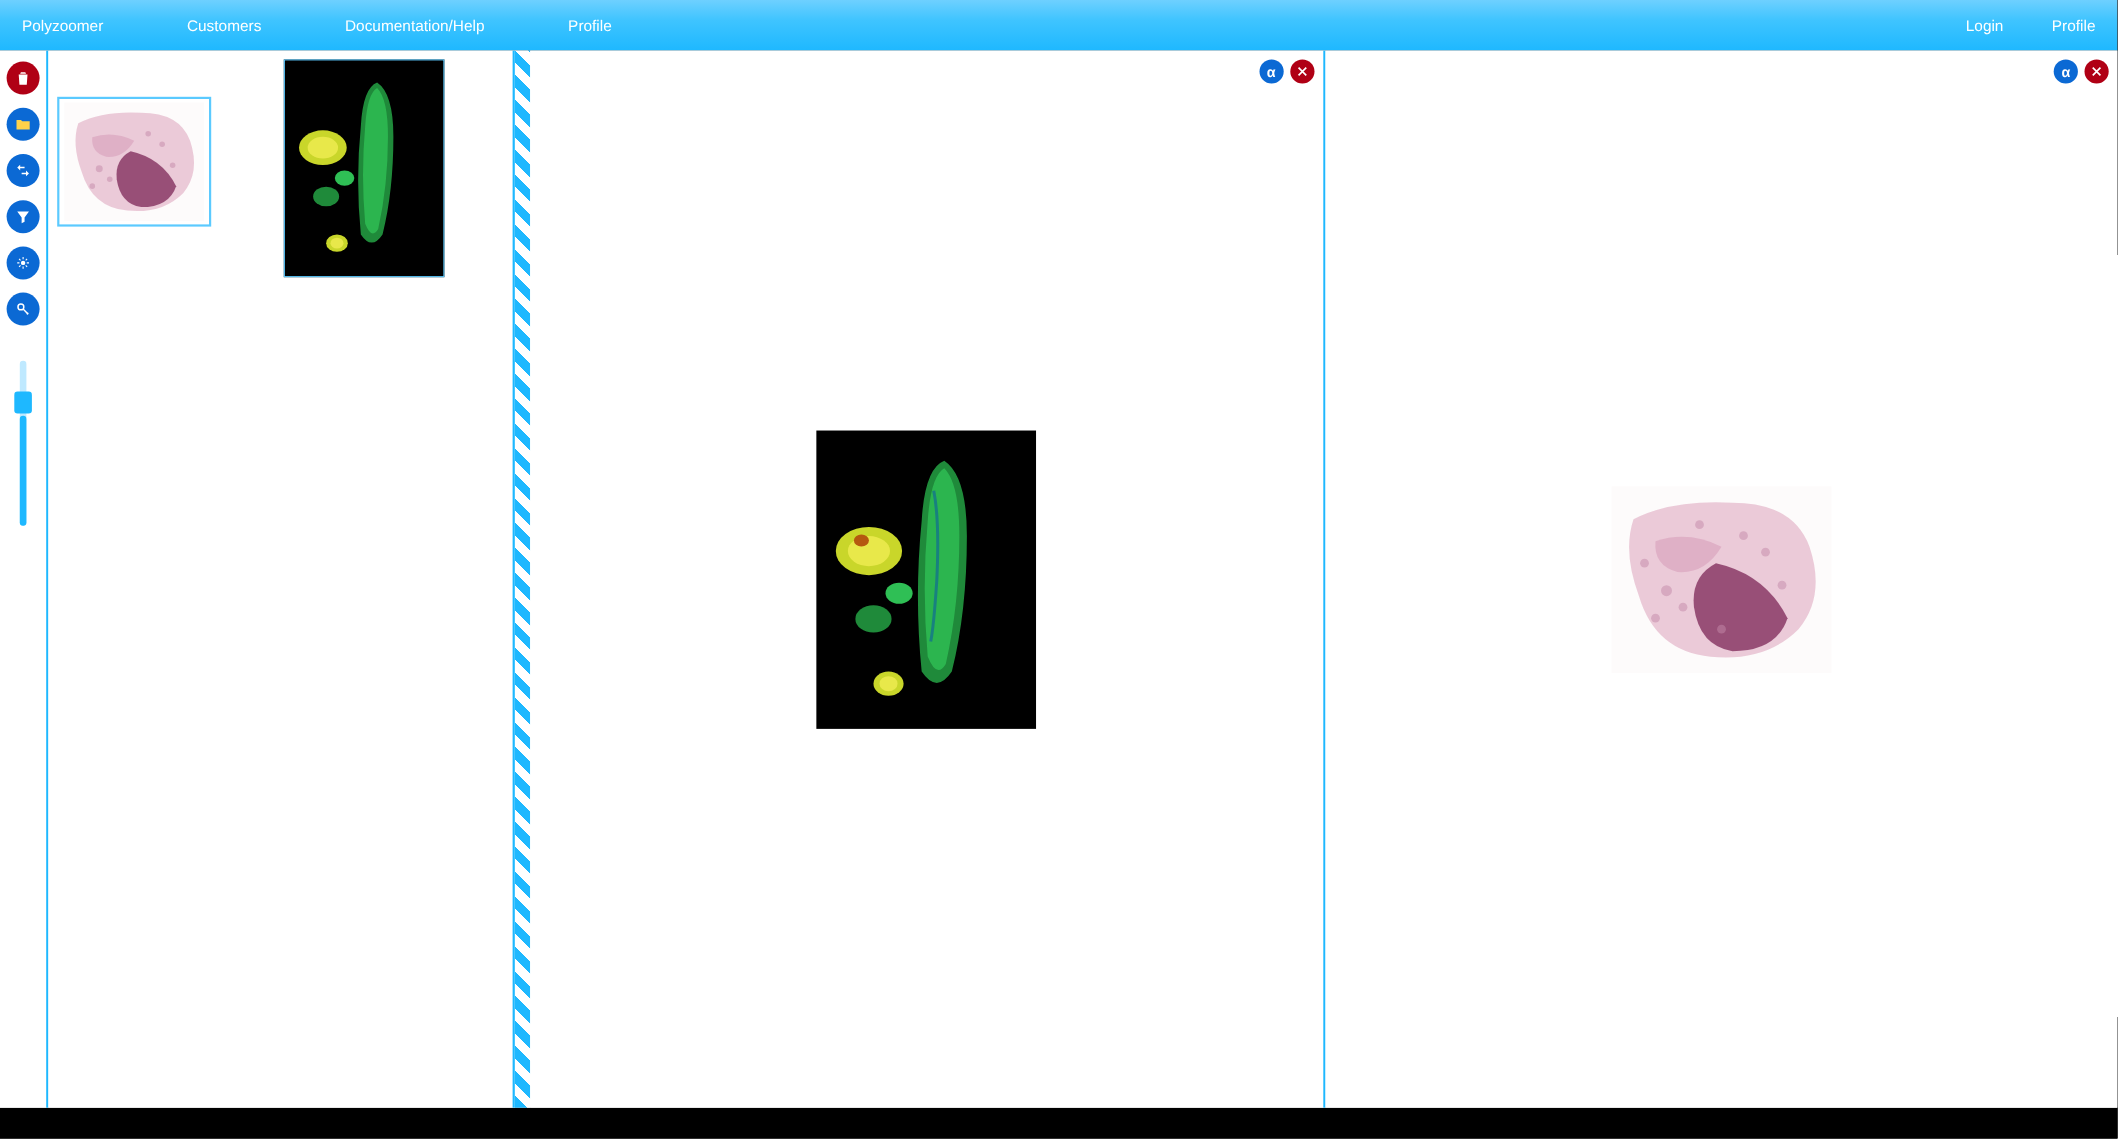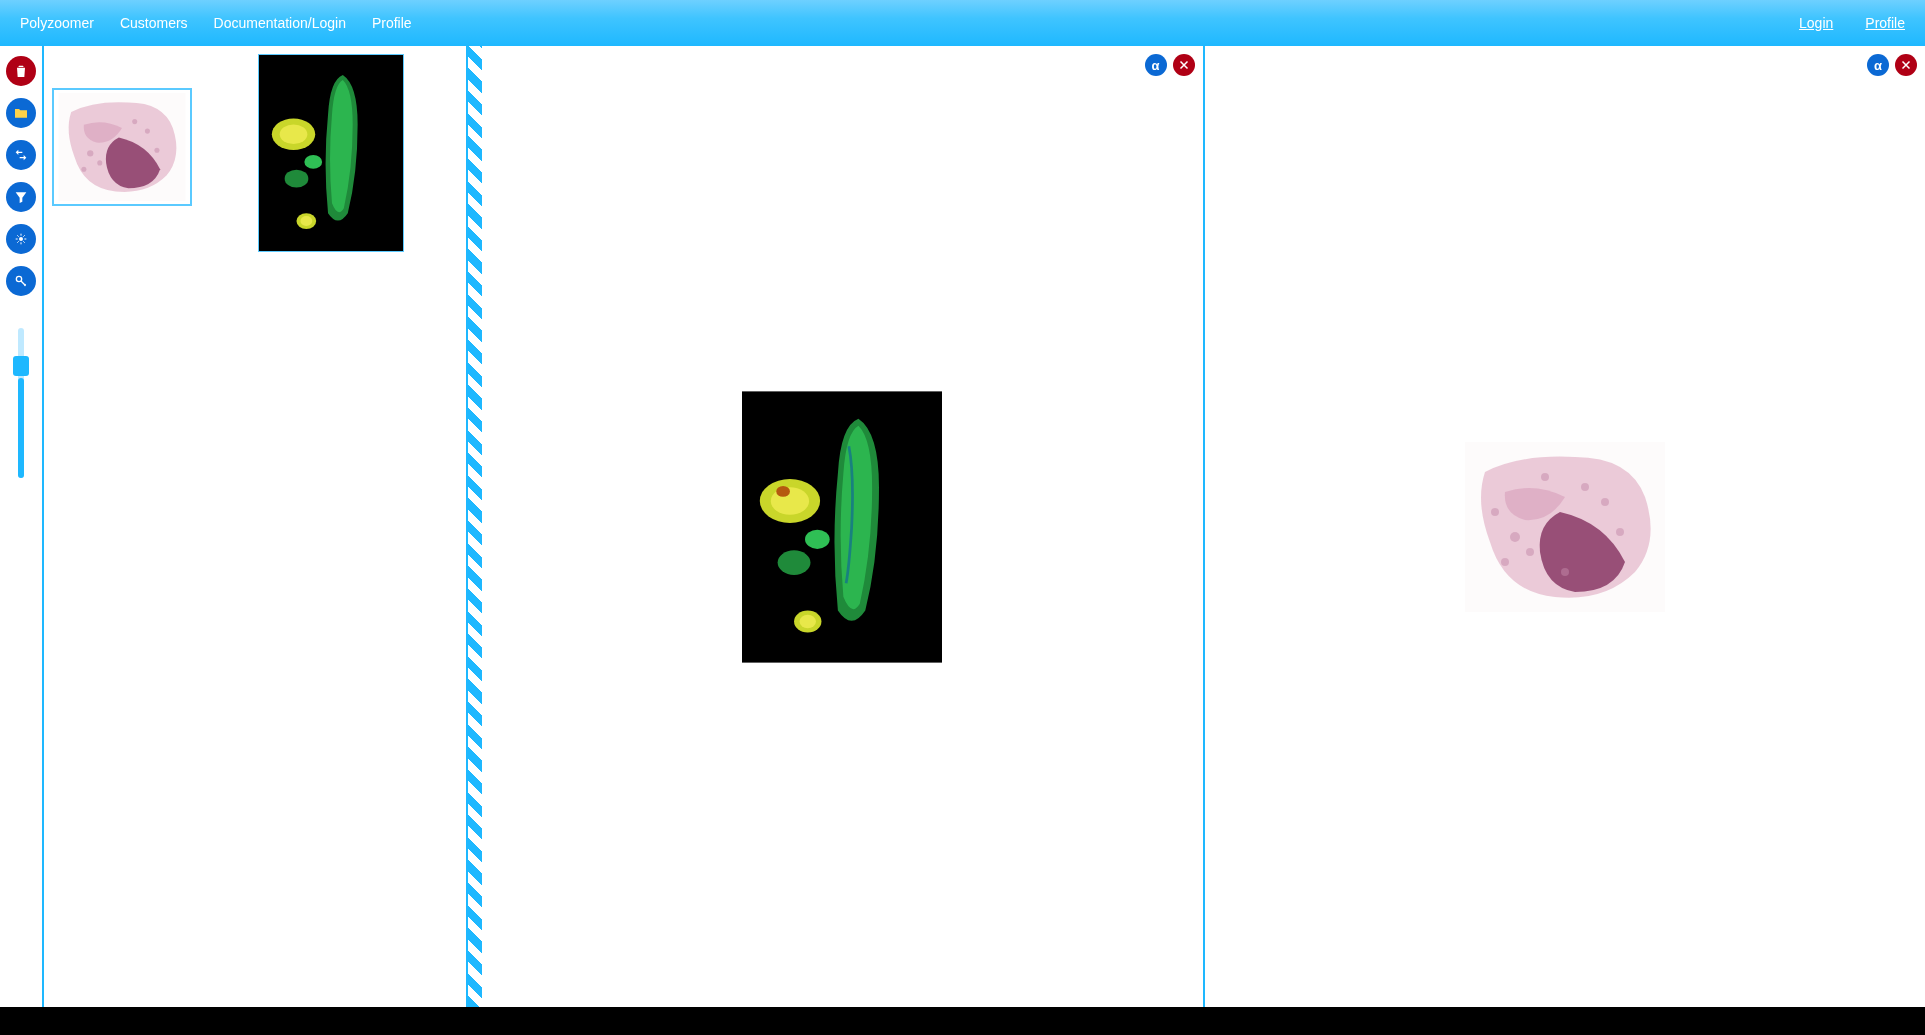--- a/index.html
+++ b/index.html
@@ -10,22 +10,22 @@
   
   .topnav {
     height: 46px;
     background: linear-gradient(to bottom, #6ed0ff 0%, #3fc4ff 40%, #1eb8ff 100%);
     display: flex;
     align-items: center;
     padding: 0 20px;
     color: #fff;
     font-size: 14px;
   }
-  .topnav-left { display: flex; gap: 26px; }
-  .topnav-right { margin-left: auto; display: flex; gap: 32px; text-decoration: underline; }
+  .topnav-left { display: flex; gap: 76px; }
+  .topnav-right { margin-left: auto; display: flex; gap: 44px; }
   .topnav a { color: #fff; text-decoration: none; cursor: pointer; }
 
   
   .main { flex: 1; background: #fff; display: flex; position: relative; }
 
   
   .toolbar {
     width: 44px;
     background: #fff;
     border-right: 2px solid #1eb8ff;
@@ -105,21 +105,21 @@
 </style>
 </head>
 <body>
 
 <div class="app">
 
   <nav class="topnav">
     <div class="topnav-left">
       <a>Polyzoomer</a>
       <a>Customers</a>
-      <a>Documentation/Login</a>
+      <a>Documentation/Help</a>
       <a>Profile</a>
     </div>
     <div class="topnav-right">
       <a>Login</a>
       <a>Profile</a>
     </div>
   </nav>
 
   <div class="main">
 

